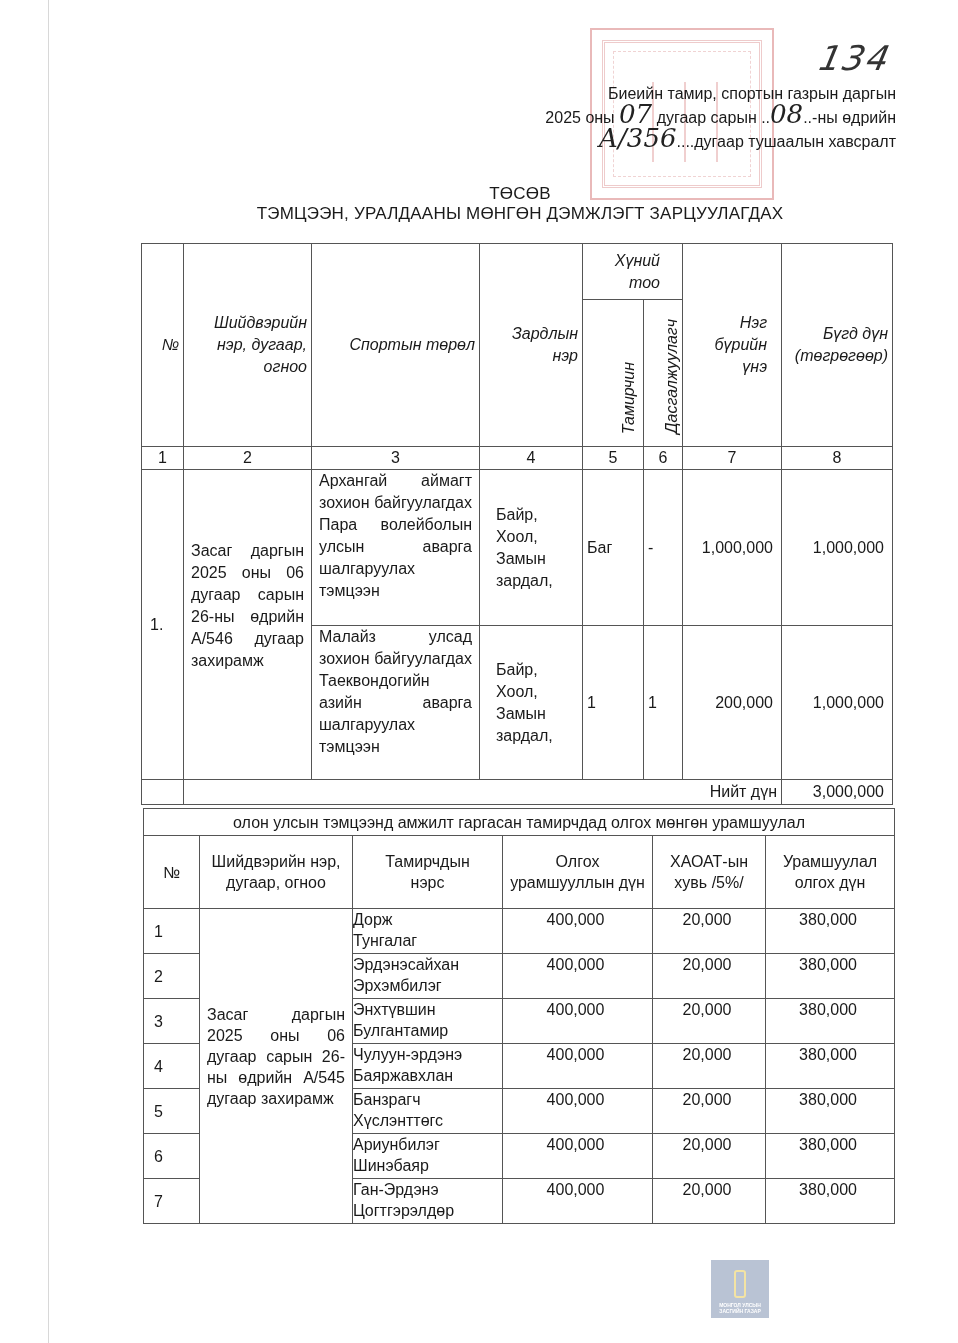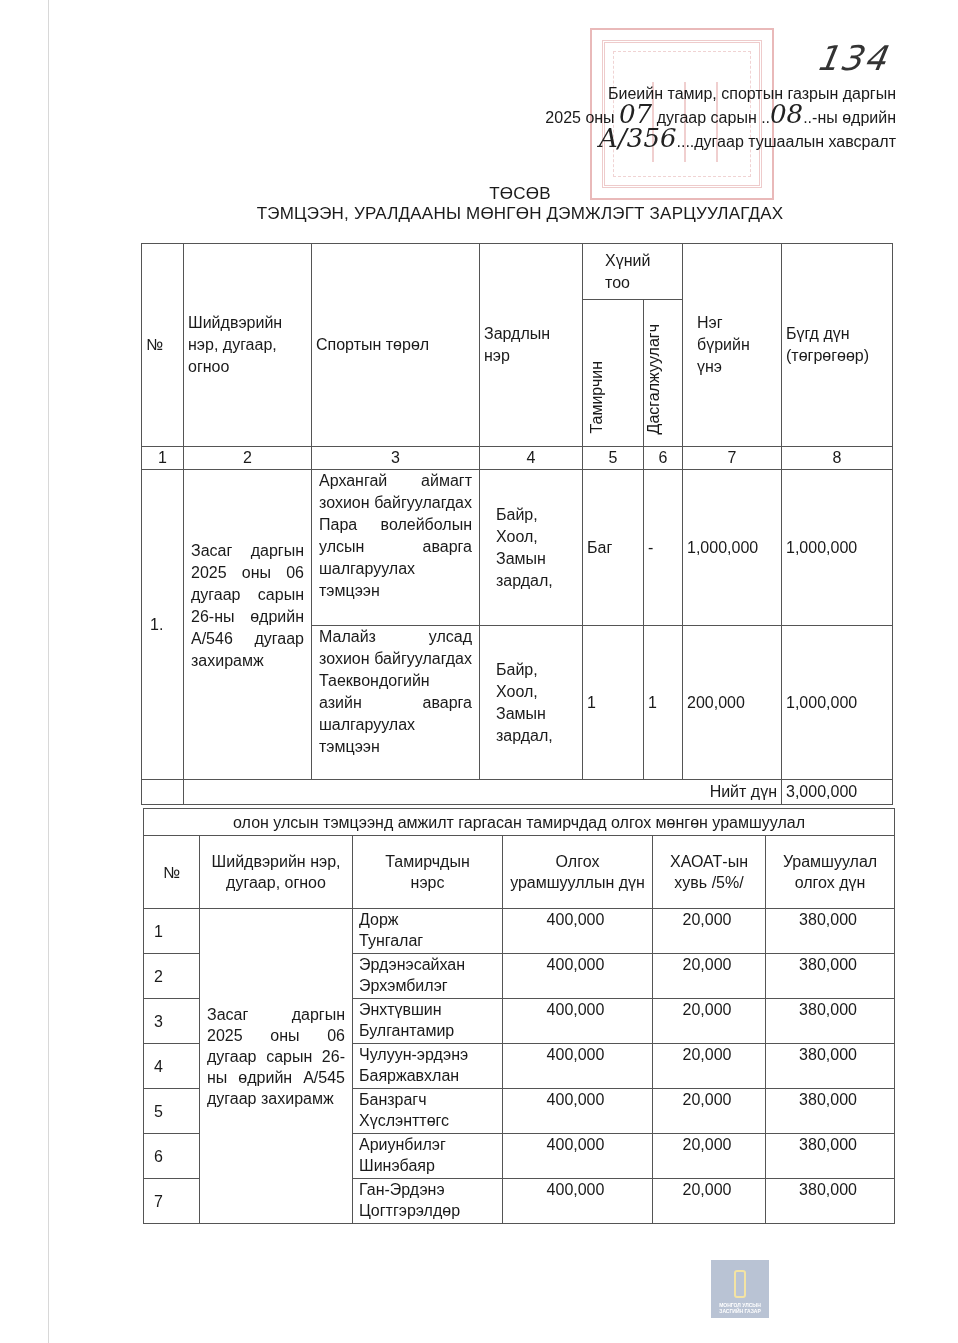--- a/index.html
+++ b/index.html
@@ -37,34 +37,34 @@
   .title {
     position: absolute; left: 200px; top: 184px; width: 640px; text-align: center;
     font-size: 17px; line-height: 20px; letter-spacing: 0.2px;
   }
 
   table { border-collapse: collapse; position: absolute; table-layout: fixed; }
   td, th { border: 1px solid #555; font-weight: normal; font-size: 16px; padding: 0 4px; }
 
   
   .t1 { left: 141px; top: 243px; width: 751px; }
-  .t1 .hdr { text-align: left; vertical-align: middle; line-height: 22px; }
+  .t1 .hdr { text-align: right; vertical-align: middle; line-height: 22px; font-style: italic; }
   .t1 .num { text-align: center; height: 22px; line-height: 22px; }
   .vert { writing-mode: vertical-rl; transform: rotate(180deg); display: inline-block; line-height: 20px; padding: 6px 0; }
   .just { text-align: justify; text-align-last: left; line-height: 22px; vertical-align: top; padding: 0 7px; }
   .center { text-align: left; vertical-align: middle; line-height: 22px; }
-  .right { vertical-align: middle; padding-right: 8px; }
+  .right { text-align: right; vertical-align: middle; padding-right: 8px; }
 
   
   .t2 { left: 143px; top: 808px; width: 751px; }
   .t2 td { line-height: 21px; }
   .t2 .banner { text-align: center; height: 26px; }
   .t2 .hdr { text-align: center; vertical-align: middle; }
   .t2 .idx { vertical-align: middle; padding-left: 10px; }
-  .t2 .name { vertical-align: top; padding-left: 6px; }
+  .t2 .name { vertical-align: top; padding-left: 0; }
   .t2 .amt { text-align: center; vertical-align: top; padding-right: 8px; margin-top: 18px; }
 
   .logo {
     position: absolute; left: 711px; top: 1260px; width: 58px; height: 58px;
     background: #b9c3d4; display: flex; flex-direction: column; align-items: center; justify-content: flex-end;
   }
   .logo-mark { width: 12px; height: 28px; margin-bottom: 4px; border: 2px solid #f3e3a3; border-radius: 3px; box-sizing: border-box; }
   .logo-text { font-size: 5px; color: #fff; font-weight: bold; text-align: center; line-height: 6px; margin-bottom: 4px; }
 </style>
 </head>

